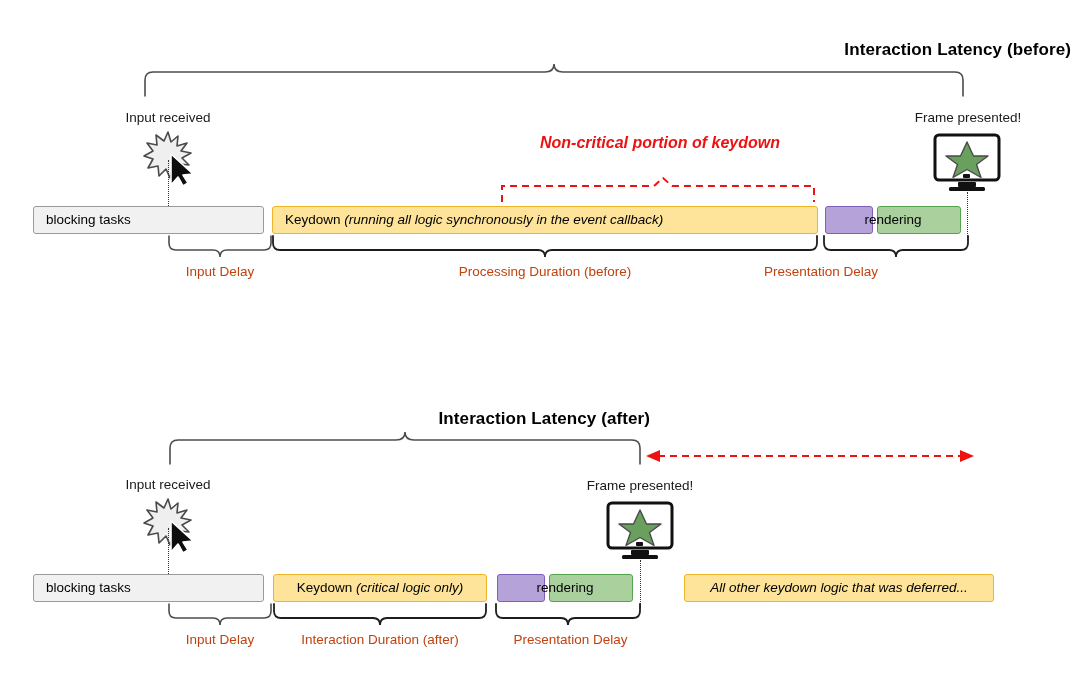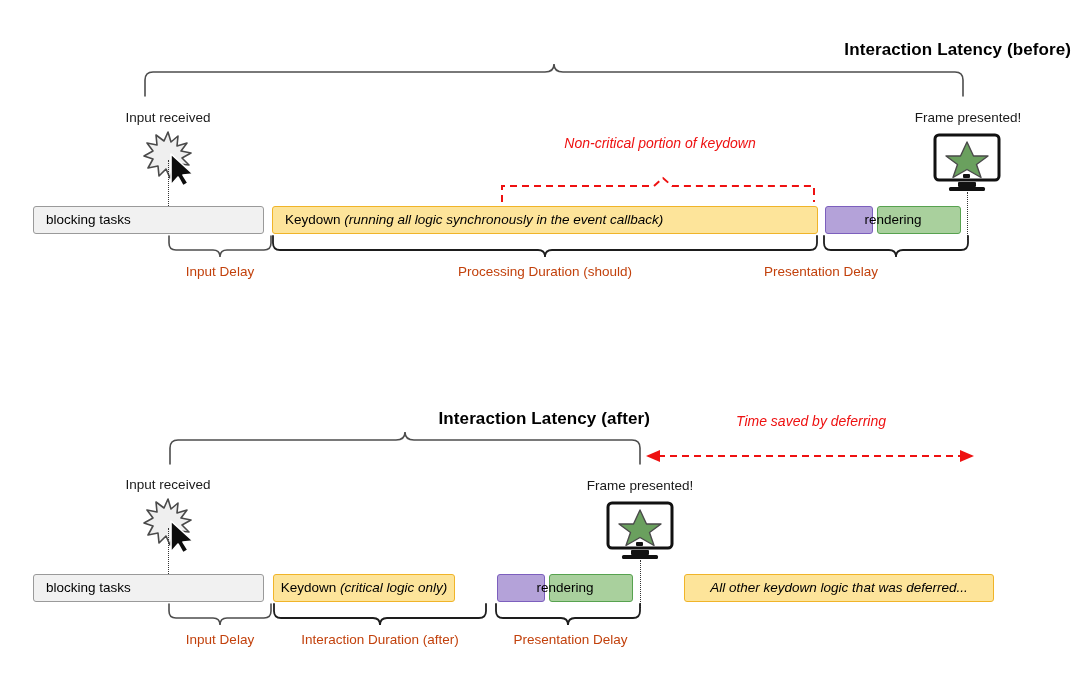--- a/index.html
+++ b/index.html
@@ -33,22 +33,22 @@
   }
 
   .brace-label {
     font-size: 13.5px;
     text-align: center;
     white-space: nowrap;
     color: #c2410c;
   }
 
   .callout-text {
-    font-size: 14px;
-    font-weight: normal;
+    font-size: 16px;
+    font-weight: bold;
     font-style: italic;
     color: #ee1111;
     text-align: center;
     line-height: 18px;
     white-space: nowrap;
   }
 
   .bar {
     box-sizing: border-box;
     height: 28px;
@@ -173,35 +173,34 @@
 <div class="abs" style="left:825px; top:206px; width:136px; height:28px; line-height:28px; text-align:center; font-size:13.5px;">rendering</div>
 
 <svg class="abs" style="left:167px; top:236px;" width="106" height="22">
   <path class="brace-path" d="M 2,0 L 2,7 Q 2,14 9,14 L 46,14 Q 53,14 53,21 Q 53,14 60,14 L 97,14 Q 104,14 104,7 L 104,0"></path>
 </svg>
 <div class="abs brace-label" style="left:150px; top:264px; width:140px;">Input Delay</div>
 
 <svg class="abs" style="left:271px; top:236px;" width="548" height="22">
   <path class="brace-path dark" d="M 2,0 L 2,7 Q 2,14 9,14 L 267,14 Q 274,14 274,21 Q 274,14 281,14 L 539,14 Q 546,14 546,7 L 546,0"></path>
 </svg>
-<div class="abs brace-label" style="left:425px; top:264px; width:240px;">Processing Duration (should)</div>
+<div class="abs brace-label" style="left:425px; top:264px; width:240px;">Processing Duration (before)</div>
 
 <svg class="abs" style="left:822px; top:236px;" width="148" height="22">
   <path class="brace-path dark" d="M 2,0 L 2,7 Q 2,14 9,14 L 67,14 Q 74,14 74,21 Q 74,14 81,14 L 139,14 Q 146,14 146,7 L 146,0"></path>
 </svg>
 <div class="abs brace-label" style="left:726px; top:264px; width:190px;">Presentation Delay</div>
 
 <div class="abs section-title" style="left:140px; top:409px; width:510px;">Interaction Latency (after)</div>
 
 <svg class="abs" style="left:165px; top:436px;" width="490" height="30">
   <path class="brace-path" d="M 5,28 L 5,12 Q 5,4 13,4 L 231,4 Q 240,4 240,-4 Q 240,4 249,4 L 467,4 Q 475,4 475,12 L 475,28"></path>
 </svg>
 
 <div class="abs callout-text" style="left:650px; top:412px; width:322px;">
-  <div>Time saved by deferring</div>
 </div>
 
 <svg class="abs" style="left:644px; top:446px;" width="332" height="20">
   <line class="red-dash" x1="14" y1="10" x2="318" y2="10"></line>
   <polygon class="red-solid" points="2,10 16,4 16,16"></polygon>
   <polygon class="red-solid" points="330,10 316,4 316,16"></polygon>
 </svg>
 
 <div class="abs marker-label" style="left:98px; top:477px; width:140px;">Input received</div>
 
@@ -223,21 +222,21 @@
   </g>
   <polygon class="star-fill" points="40,10 46.5,24 61,24 49.5,32.5 54,45.5 40,37.5 26,45.5 30.5,32.5 19,24 33.5,24"></polygon>
 </svg>
 
 <div class="abs dotted-v" style="left:640px; top:560px; height:48px;"></div>
 
 <div class="abs bar bar-blocking left-text" style="left:33px; top:574px; width:231px;">
   <span class="bar-text">blocking tasks</span>
 </div>
 
-<div class="abs bar bar-keydown center-text" style="left:273px; top:574px; width:182px;">
+<div class="abs bar bar-keydown center-text" style="left:273px; top:574px; width:214px;">
   <span class="bar-text"><span>Keydown </span><em>(critical logic only)</em></span>
 </div>
 
 <div class="abs bar bar-purple" style="left:497px; top:574px; width:48px;"></div>
 
 <div class="abs bar bar-green" style="left:549px; top:574px; width:84px;"></div>
 
 <div class="abs" style="left:497px; top:574px; width:136px; height:28px; line-height:28px; text-align:center; font-size:13.5px;">rendering</div>
 
 <div class="abs bar bar-keydown center-text" style="left:684px; top:574px; width:310px;">

